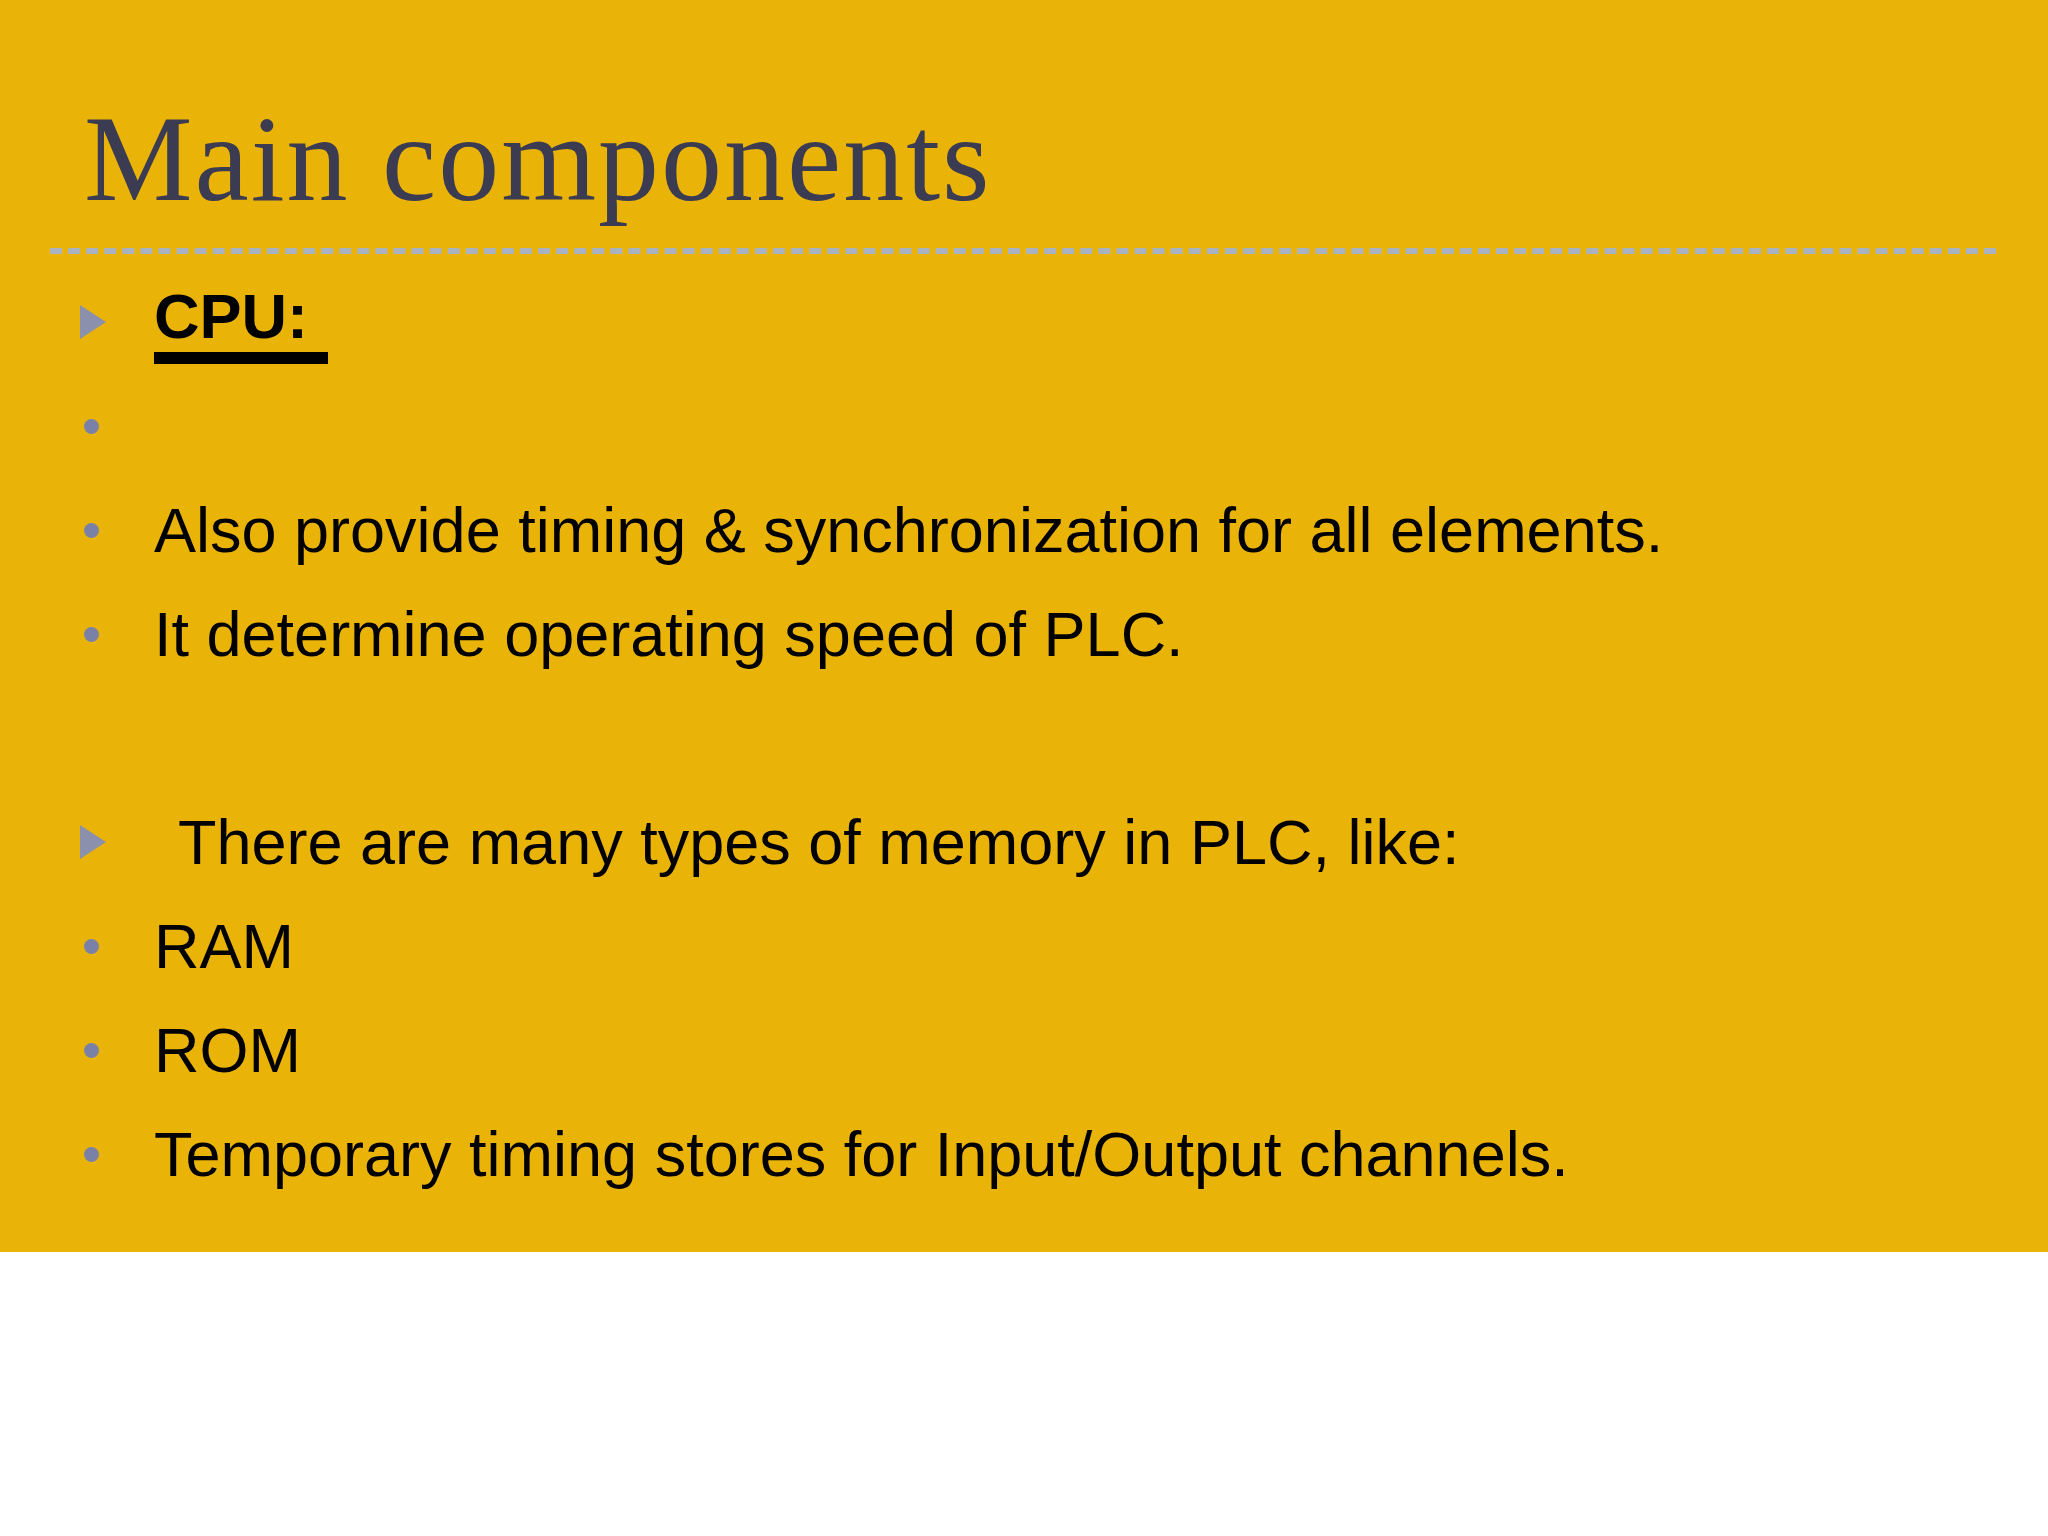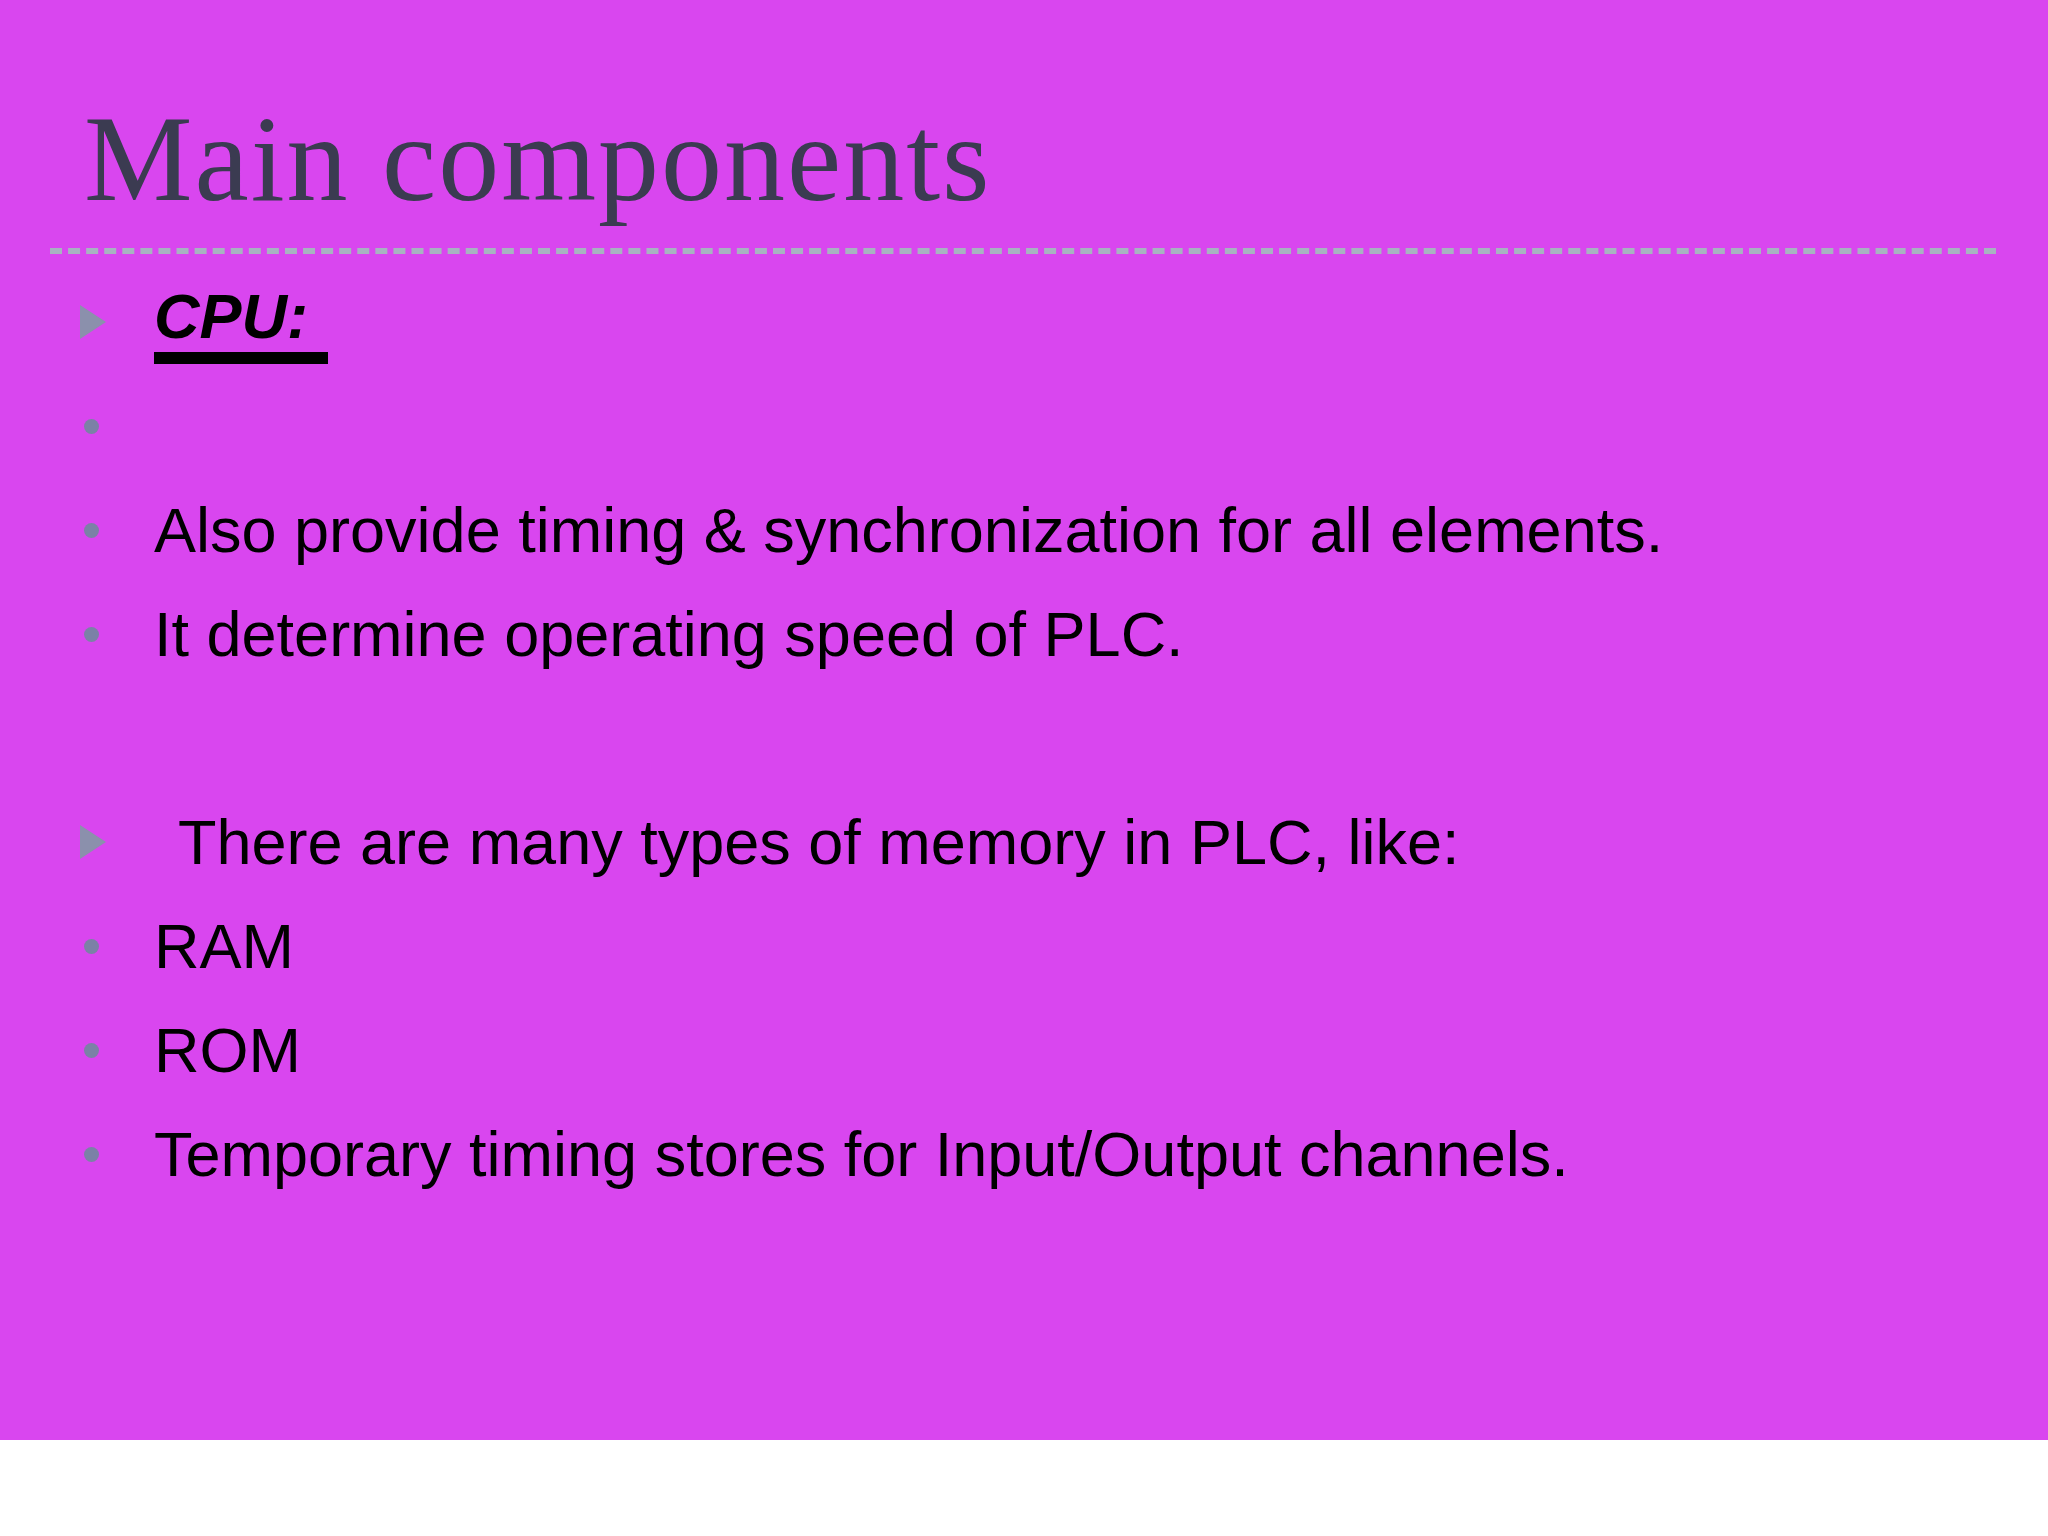--- a/index.html
+++ b/index.html
@@ -1,21 +1,21 @@
 <!DOCTYPE html>
 <html><head>
 <meta charset="utf-8">
 <style>
   html, body { margin: 0; padding: 0; background: #ffffff; }
 
   .slide {
     position: relative;
     width: 2048px;
-    height: 1440px;
-    background: #d946ef;
+    height: 1252px;
+    background: #eab308;
     overflow: hidden;
     font-family: "Liberation Sans", sans-serif;
   }
 
   .title {
     position: absolute;
     left: 84px;
     top: 86px;
     margin: 0;
     font-family: "Liberation Serif", serif;
@@ -71,21 +71,20 @@
 
   .dot {
     width: 15px; height: 15px;
     border-radius: 50%;
     background: #7b81a6;
     margin-left: 24px;
   }
 
   .hstrong {
     font-weight: bold;
-    font-style: italic;
     border-bottom: 12px solid #000000;
     padding-right: 20px;
   }
 
   .rest { margin-left: 24px; }
 </style>
 </head>
 <body>
 
 <div class="slide">

